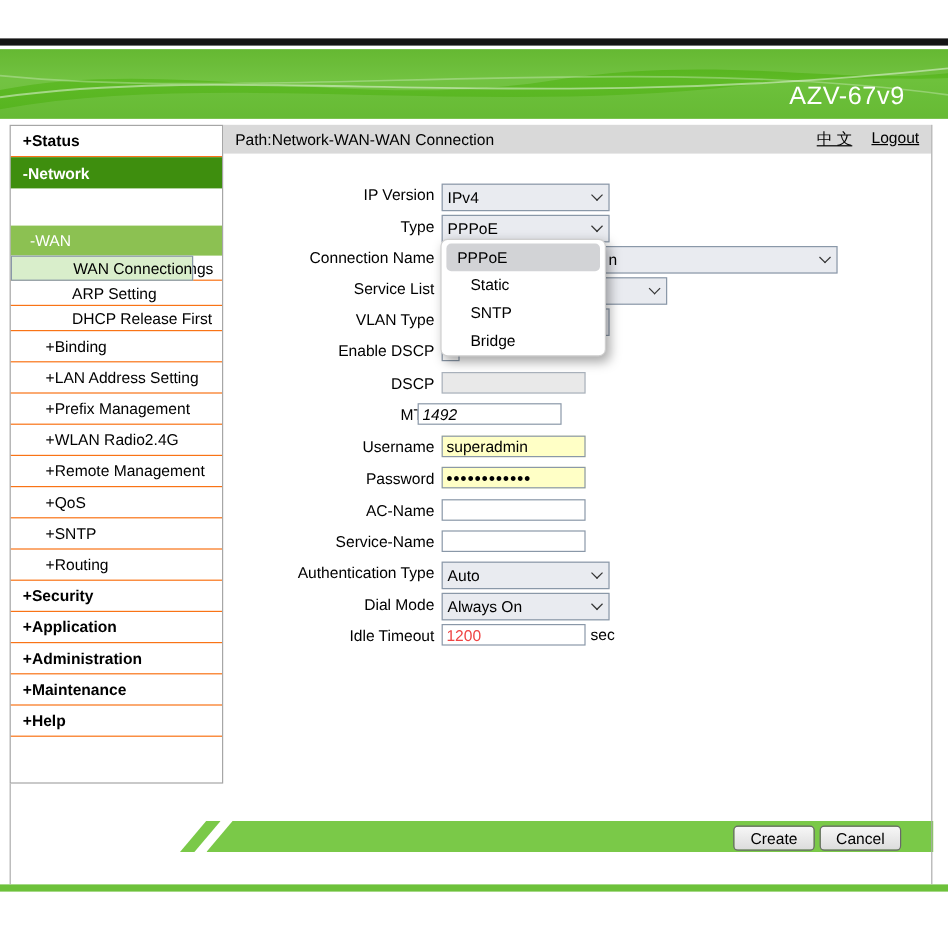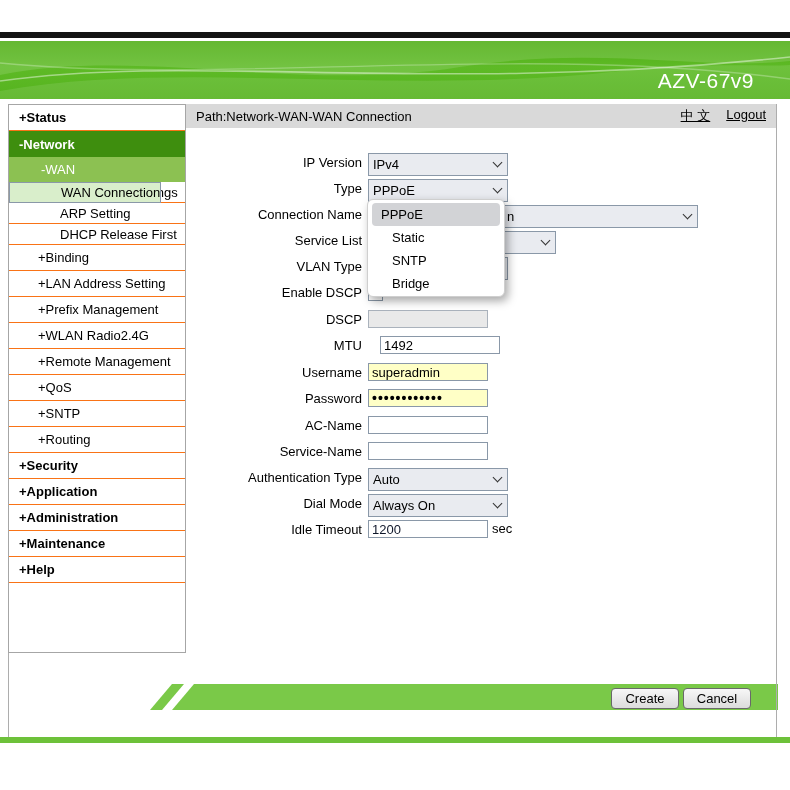--- a/index.html
+++ b/index.html
@@ -22,36 +22,36 @@
   .pathbar .links{margin-left:auto;display:flex;gap:16px;}
   .pathbar .links span{text-decoration:underline;cursor:pointer;}
 
   
   .sidebar{position:absolute;left:8px;top:104px;width:178px;height:549px;background:#fff;
            border:1px solid #a6a6a6;box-sizing:border-box;}
   .s-item{box-sizing:border-box;display:flex;align-items:center;height:26px;
           border-bottom:1px solid #f97316;padding-left:10px;cursor:pointer;}
   .s-item.lvl0{font-weight:bold;}
   .s-item.net{background:#3e8e0e;color:#ffffff;border-bottom:none;}
-  .s-item.wan{background:#8cc152;color:#fff;height:25px;border-bottom:none;padding-left:32px;font-weight:normal;}
+  .s-item.wan{background:#8cc152;color:#fff;height:25px;border-bottom:none;padding-left:16px;font-weight:normal;margin-top:31px;}
   .s-item.lvl1{padding-left:29px;font-weight:normal;}
   .s-item.lvl2{padding-left:51px;height:21px;font-weight:normal;}
   .s-item.sel{background:#d9eecb;}
 
   
   .flabel{position:absolute;left:186px;width:176px;height:18px;line-height:18px;text-align:right;}
   .sel{position:absolute;height:23px;background:#e9ebf0;border:1px solid #8a98a8;box-sizing:border-box;
        display:flex;align-items:center;padding-left:4px;cursor:pointer;}
   .sel .chev{position:absolute;right:6px;top:5px;width:6px;height:6px;
              border-right:1.6px solid #333;border-bottom:1.6px solid #333;transform:rotate(45deg);}
   .inp{position:absolute;width:120px;height:18px;border:1px solid #8a98a8;box-sizing:border-box;
        font-size:13px;padding:0 3px;background:#fff;font-family:"Liberation Sans",sans-serif;}
   .inp.dis{background:#e9e9e9;border-color:#aab2bc;}
   .inp.yellow{background:#ffffc6;}
-  .inp.graytext{color:#0f172a;}
+  .inp.graytext{color:#ef4444;}
   .inp.pwd{font-size:14px;letter-spacing:1px;font-weight:bold;}
   .suffix{position:absolute;left:492px;top:521px;}
   .chkbox{position:absolute;left:368px;top:286px;width:13px;height:13px;border:1px solid #8a98a8;
           background:#fff;z-index:1;}
 
   
   .popup{position:absolute;left:367px;top:199px;width:138px;height:98px;background:#fff;
          border:1px solid #cfcfcf;border-radius:6px;box-shadow:3px 4px 10px rgba(0,0,0,.35);
          z-index:10;box-sizing:border-box;overflow:hidden;}
   .opt{height:23px;line-height:23px;padding-left:24px;cursor:pointer;}
@@ -155,21 +155,21 @@
     <span class="chev"></span>
   </div>
 
   <div class="sel" style="left:368px;top:257px;width:140px">
     <span class="chev"></span>
   </div>
 
   <div class="chkbox"></div>
 
   <input class="inp dis" style="left: 368px; top: 310px;" value="">
-  <input class="inp" style="left: 380px; top: 336px;" value="1492">
+  <input class="inp" style="left: 348px; top: 336px; font-style: italic;" value="1492">
   <input class="inp yellow" style="left: 368px; top: 363px;" value="superadmin">
   <input class="inp yellow pwd" style="left: 368px; top: 389px;" value="••••••••••••">
   <input class="inp" style="left: 368px; top: 416px;" value="">
   <input class="inp" style="left: 368px; top: 442px;" value="">
 
   <div class="sel" style="left:368px;top:468px;width:140px">
     <span>Auto</span>
     <span class="chev"></span>
   </div>
 

